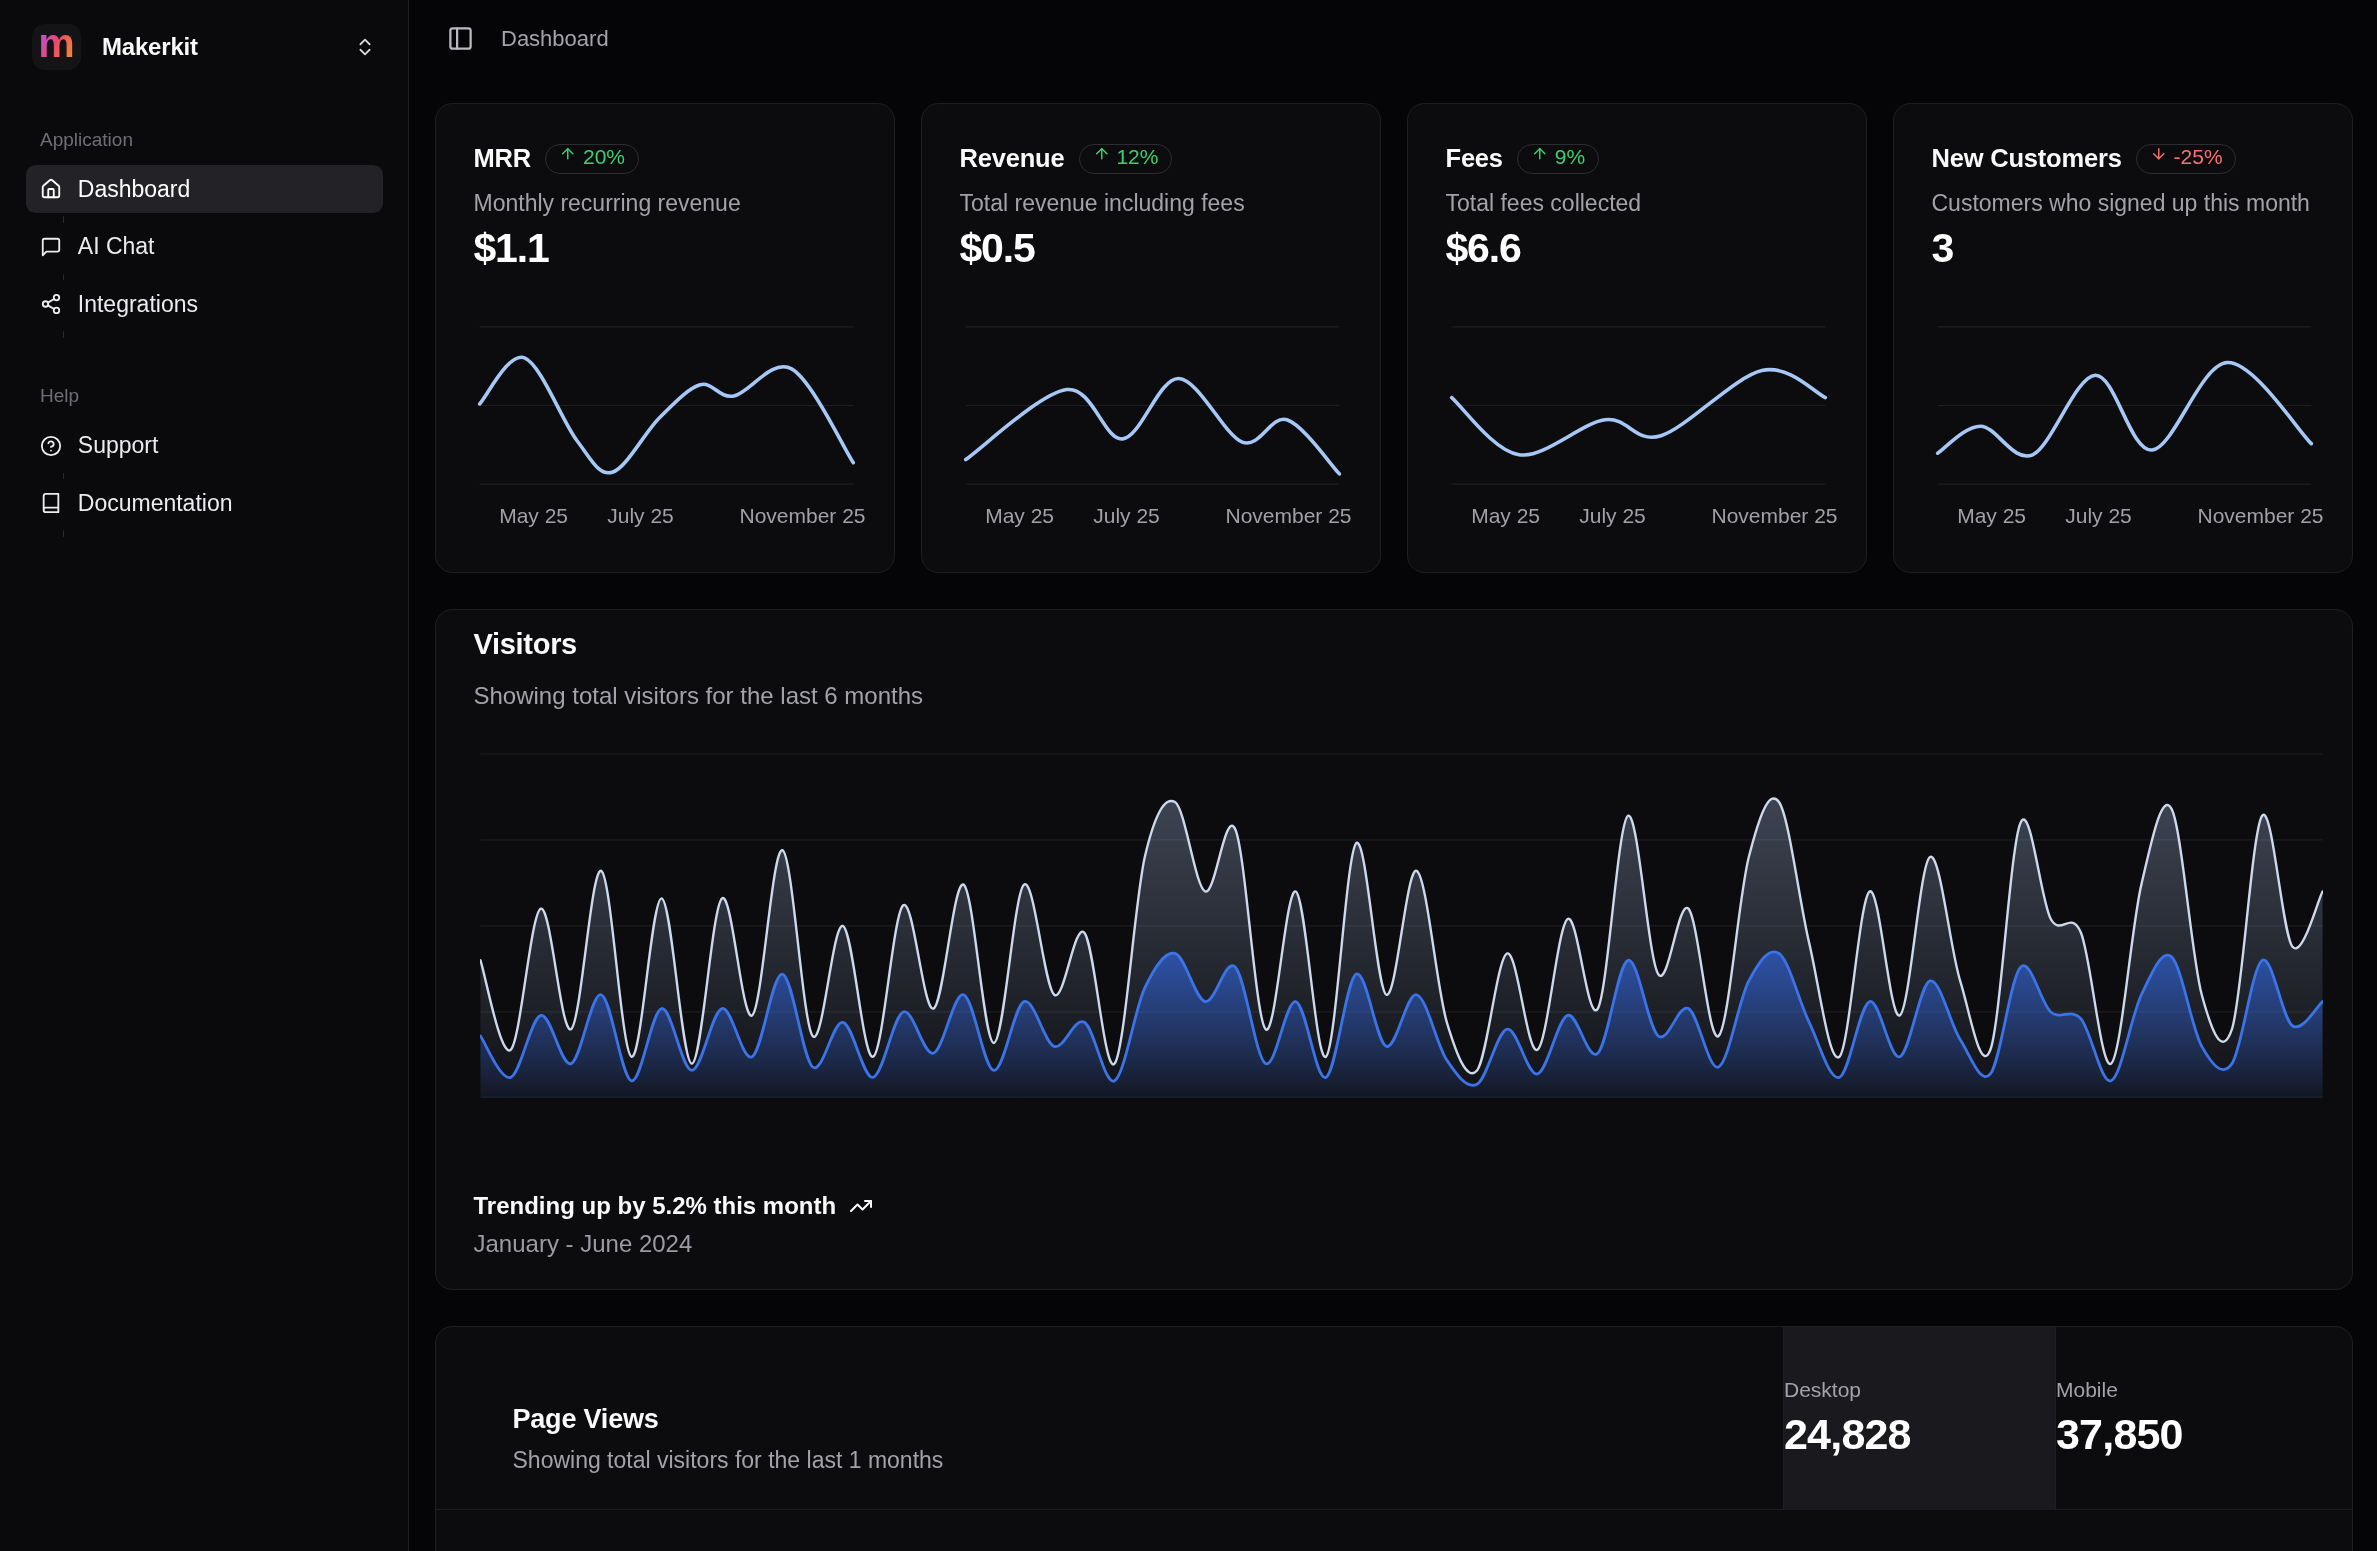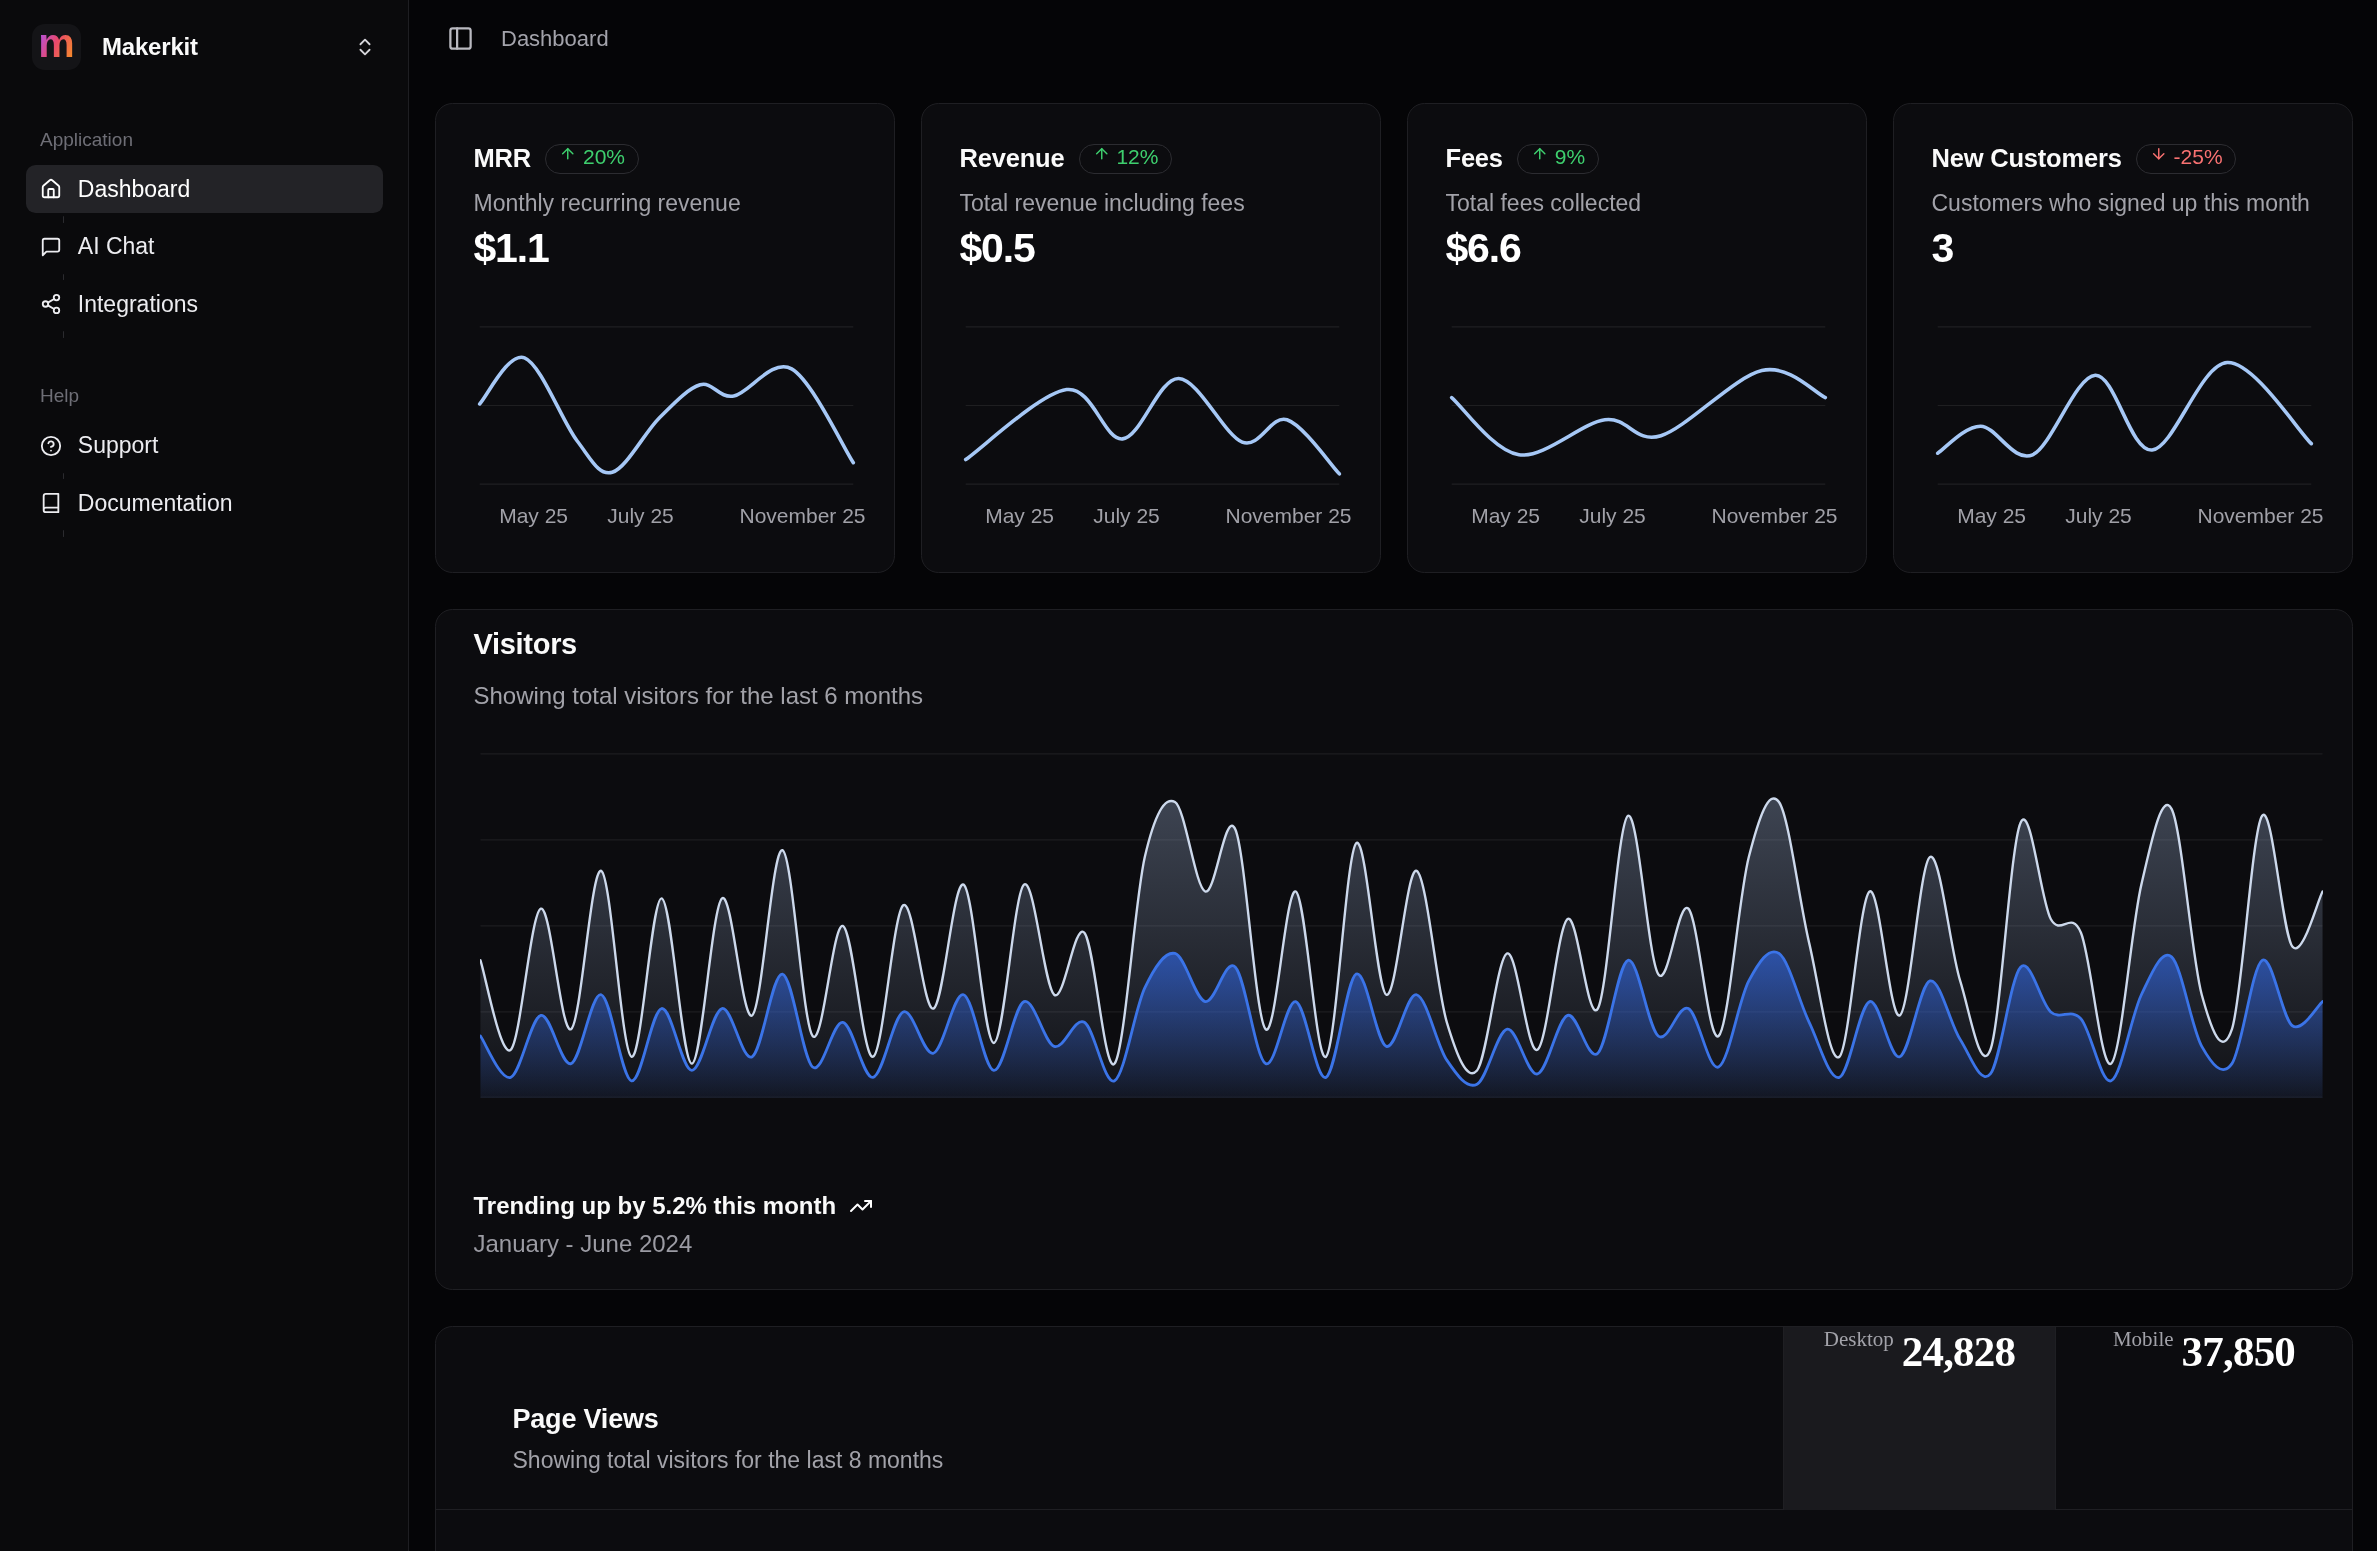--- a/index.html
+++ b/index.html
@@ -62,22 +62,22 @@
   .v-range{position:absolute;left:38px;top:620px;font-size:24px;color:#9b9ba3}
 
   
   .pv-card{margin:36px 24px 0 25.5px;height:446px;overflow:hidden}
   .pv-header{position:absolute;top:0;left:0;right:0;height:183px;border-bottom:0.8px solid #1f1f23}
   .pv-titles{position:absolute;left:77px;top:77px}
   .pv-title{font-size:27px;font-weight:700;letter-spacing:-0.2px}
   .pv-sub{margin-top:12.8px;font-size:23px;color:#a2a2a9}
   .pv-stats{position:absolute;right:0;top:0;height:183px;display:flex}
   .pv-stat{width:272px;height:100%;border:none;border-left:0.8px solid #1f1f23;background:transparent;display:flex;
-    flex-direction:row;justify-content:center;align-items:flex-start;gap:8px;cursor:pointer;
-    font-family:Liberation Serif, serif;text-align:left}
+    flex-direction:column;justify-content:center;align-items:flex-start;gap:8px;cursor:pointer;
+    font-family:Liberation Sans, sans-serif;text-align:left}
   .pv-stat.selected{background:#1a1a1e}
   .pv-stat:last-child{width:297px}
   .pv-label{font-size:21px;color:#a2a2a9}
   .pv-value{font-size:43px;font-weight:700;color:#fff;letter-spacing:-0.8px}
 </style>
 </head>
 <body>
 
 <aside class="sidebar">
   <div class="brand">
@@ -293,21 +293,21 @@
           <path d="M16 7h6v6"></path>
         </svg>
     </div>
     <div class="v-range">January - June 2024</div>
   </section>
 
   <section class="card pv-card">
     <div class="pv-header">
       <div class="pv-titles">
         <h2 class="pv-title">Page Views</h2>
-        <p class="pv-sub">Showing total visitors for the last 8 months</p>
+        <p class="pv-sub">Showing total visitors for the last 1 months</p>
       </div>
       <div class="pv-stats">
         <button class="pv-stat selected">
           <span class="pv-label">Desktop</span>
           <span class="pv-value">24,828</span>
         </button>
         <button class="pv-stat">
           <span class="pv-label">Mobile</span>
           <span class="pv-value">37,850</span>
         </button>

